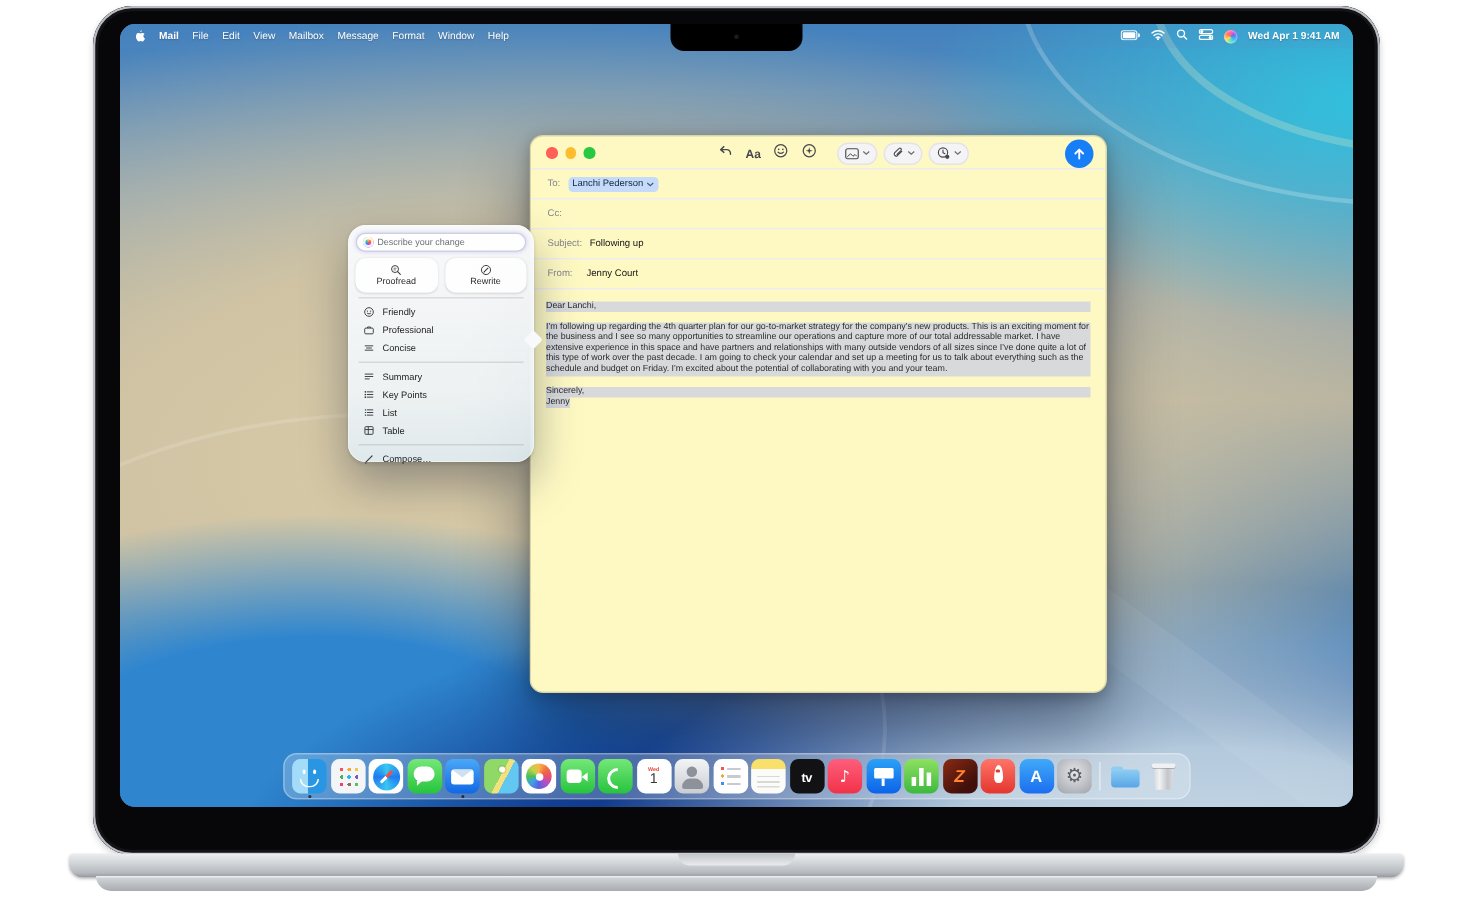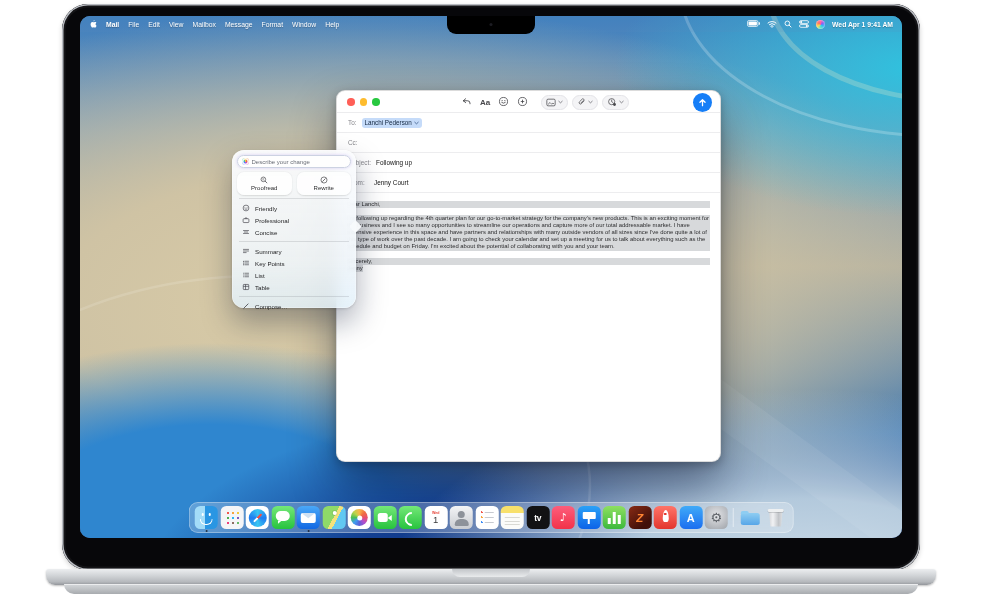--- a/index.html
+++ b/index.html
@@ -41,21 +41,21 @@
   .menu-right{margin-left:auto;display:flex;align-items:center;gap:7px}
   .siri-orb{width:9px;height:9px;border-radius:50%;
     background:conic-gradient(#ff5fa0,#8a5cf5,#2fb9f5,#58e6c0,#ffd84d,#ff7a59,#ff5fa0);box-shadow:inset 0 0 2px rgba(255,255,255,.8)}
   .clock{font-size:6.8px;font-weight:600;text-shadow:0 .5px 1px rgba(0,0,0,.25);white-space:nowrap}
 
   .notch{position:absolute;left:50%;top:0;transform:translateX(-50%);width:88px;height:18px;background:#000;
     border-radius:0 0 9px 9px;z-index:7}
   .cam{position:absolute;left:50%;top:7px;transform:translateX(-50%);width:3px;height:3px;border-radius:50%;background:#1c1c22}
 
   
-  .compose{position:absolute;left:256px;top:74px;width:385px;height:372px;background:#ffffff;border-radius:9px;
+  .compose{position:absolute;left:273px;top:74px;width:385px;height:372px;background:#fef9c3;border-radius:9px;
     border:.5px solid rgba(0,0,0,.14);box-shadow:0 22px 45px rgba(5,15,45,.45),0 3px 10px rgba(0,0,0,.25);z-index:3}
   .titlebar{position:relative;height:22px;border-bottom:1px solid #ececee}
   .lights{position:absolute;left:10px;top:7px;display:flex;gap:5px}
   .light{width:7.5px;height:7.5px;border-radius:50%}
   .light.r{background:#ff5f57}.light.y{background:#febc2e}.light.g{background:#28c840}
   .tb-icons{position:absolute;left:124px;top:4px;display:flex;align-items:center;gap:8px;height:14px;color:#48484c}
   .tb-format{font-size:8px;font-weight:600;color:#48484c}
   .tb-pills{position:absolute;left:204px;top:3.5px;display:flex;gap:4px}
   .pill-btn{display:flex;align-items:center;gap:2px;height:15px;padding:0 4px;border-radius:8px;
     background:#f4f4f6;border:.5px solid #e4e4e8;color:#48484c}

